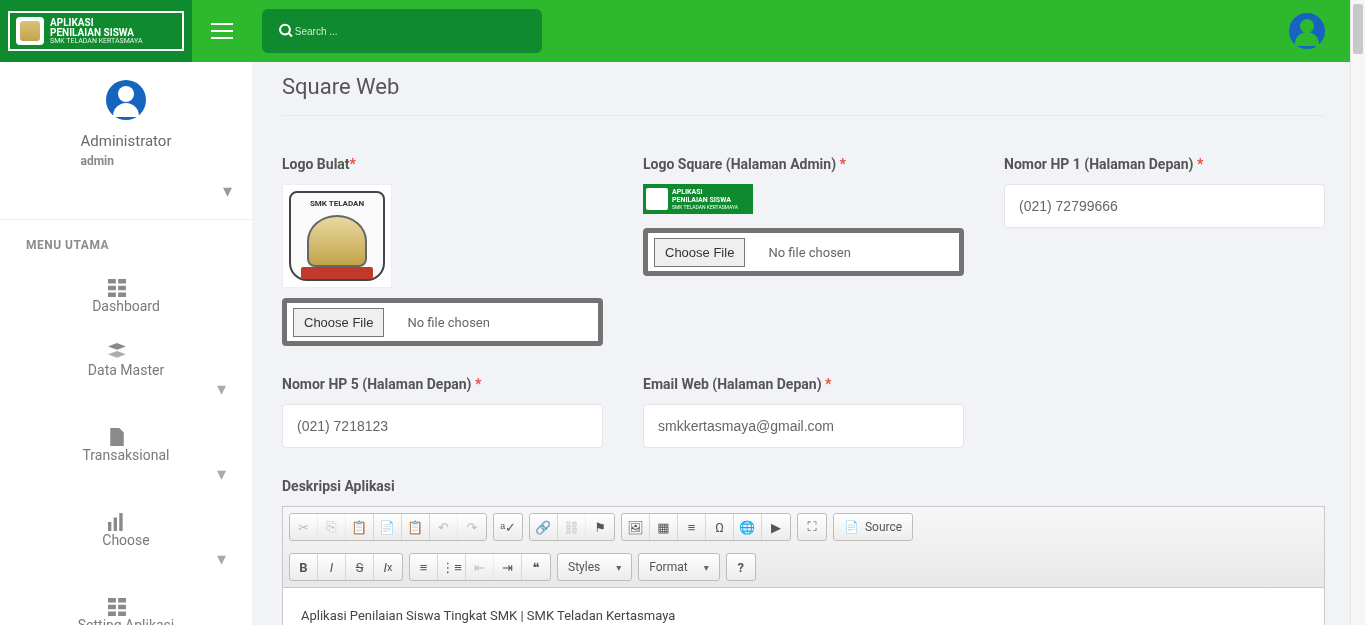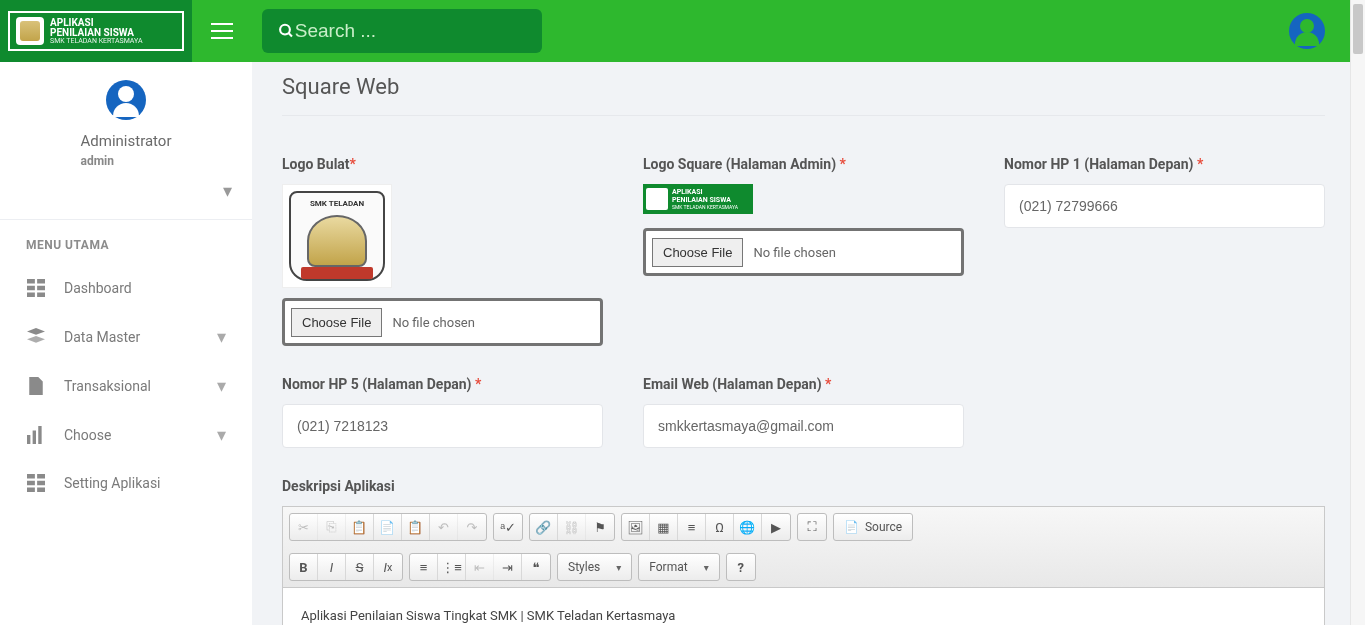--- a/index.html
+++ b/index.html
@@ -14,56 +14,56 @@
 .brand-text .b1 { font-size: 10px; font-weight: 700; display: block; }
 .brand-text .b2 { font-size: 10px; font-weight: 700; display: block; }
 .brand-text .b3 { font-size: 7px; display: block; opacity: .9; }
 
 .hamburger { width: 60px; display: flex; align-items: center; justify-content: center; cursor: pointer; }
 .hamburger-icon { width: 22px; height: 16px; display: flex; flex-direction: column; justify-content: space-between; }
 .hamburger-icon span { height: 2px; background: #fff; display: block; }
 
 .search-wrap { background: #0f8a2e; height: 44px; border-radius: 6px; margin-left: 10px; display: flex; align-items: center; width: 280px; padding: 0 16px; }
 .search-wrap svg { width: 18px; height: 18px; }
-.search-wrap input { background: transparent; border: none; outline: none; color: #d6f5d6; font-size: 19px; width: 100%; }
+.search-wrap input { background: transparent; border: none; outline: none; color: #d6f5d6; font-size: 10px; width: 100%; }
 .search-wrap input::placeholder { color: #c8eec8; }
 
 .avatar-right { margin-left: auto; margin-right: 40px; width: 36px; height: 36px; border-radius: 50%; background: #1565c0; position: relative; cursor: pointer; }
 .avatar-right::before { content: ""; position: absolute; width: 14px; height: 14px; background: #2eb82e; border-radius: 50%; top: 6px; left: 11px; }
 .avatar-right::after { content: ""; position: absolute; width: 24px; height: 14px; background: #2eb82e; border-radius: 12px 12px 0 0; bottom: 3px; left: 6px; }
 
 .layout { display: flex; }
 .sidebar { width: 252px; background: #fff; min-height: 563px; }
 .content { flex: 1; padding: 0 40px 40px 30px; position: relative; }
 
 .user-block { display: flex; align-items: center; padding: 18px 20px; gap: 12px; flex-direction: column; }
 .user-avatar { width: 40px; height: 40px; border-radius: 50%; background: #1565c0; position: relative; }
 .user-avatar::before { content: ""; position: absolute; width: 16px; height: 16px; background: #fff; border-radius: 50%; top: 6px; left: 12px; }
 .user-avatar::after { content: ""; position: absolute; width: 26px; height: 14px; background: #fff; border-radius: 13px 13px 0 0; bottom: 3px; left: 7px; }
 .user-info .u1 { color: #6a6a6a; font-size: 15px; }
 .user-info .u2 { color: #888; font-size: 12px; font-weight: 700; margin-top: 4px; }
 .caret { margin-left: auto; color: #999; font-size: 18px; }
 
 .menu-header { color: #8c8c8c; font-size: 12px; font-weight: 700; letter-spacing: .5px; padding: 18px 26px 12px; border-top: 1px solid #eceef2; }
-.menu-item { display: flex; align-items: center; padding: 14px 26px; color: #7a7a7a; cursor: pointer; }
+.menu-item { display: flex; align-items: center; padding: 14px 26px; color: #7a7a7a; cursor: pointer; flex-direction: column; }
 .menu-item .mi-icon { width: 20px; height: 20px; margin-right: 18px; display: flex; align-items: center; justify-content: center; }
 .menu-item .mi-caret { margin-left: auto; color: #aaa; font-size: 18px; }
 .mi-icon svg { width: 18px; height: 18px; fill: #8a8a8a; }
 
 .page-title { font-size: 22px; color: #555; padding: 12px 0 16px 0; }
 .divider { height: 1px; background: #e6e8ec; margin-bottom: 40px; }
 
 .row { display: flex; gap: 40px; margin-bottom: 30px; }
 .col { flex: 1; }
 .label { font-weight: 700; color: #555; font-size: 14px; margin-bottom: 12px; display: block; }
 .req { color: #e74c3c; }
 
 .input { border: 1px solid #e3e5e9; border-radius: 4px; height: 44px; width: 100%; padding: 0 14px; font-size: 14px; color: #666; background: #fff; outline: none; }
 
-.file-wrap { border: 3px solid #737373; border-radius: 4px; height: 48px; display: flex; align-items: center; padding: 6px; background: #fff; }
+.file-wrap { border: 5px solid #737373; border-radius: 4px; height: 48px; display: flex; align-items: center; padding: 6px; background: #fff; gap: 13px; }
 .file-btn { border: 1px solid #777; background: #efefef; padding: 6px 10px; font-size: 13px; color: #333; cursor: pointer; }
 .file-text { margin-left: 10px; color: #666; font-size: 13px; }
 
 .logo-preview { width: 110px; height: 104px; background: #fff; border: 1px solid #eee; position: relative; margin-bottom: 10px; }
 .logo-preview .shield { position: absolute; inset: 6px; background: #fafafa; border: 2px solid #444; border-radius: 8px 8px 18px 18px; }
 .logo-preview .banner { position: absolute; top: 14px; left: 14px; right: 14px; text-align: center; font-size: 8px; font-weight: 700; color: #333; }
 .logo-preview .inner { position: absolute; top: 30px; left: 24px; right: 24px; bottom: 20px; background: linear-gradient(#e9d9a0,#c2a44a); border: 2px solid #666; border-radius: 50% 50% 8px 8px; }
 .logo-preview .ribbon { position: absolute; bottom: 8px; left: 18px; right: 18px; height: 12px; background: #c0392b; border-radius: 2px; }
 
 .sq-preview { width: 110px; height: 30px; background: #0f8a2e; display: flex; align-items: center; padding: 3px; margin-bottom: 14px; }

